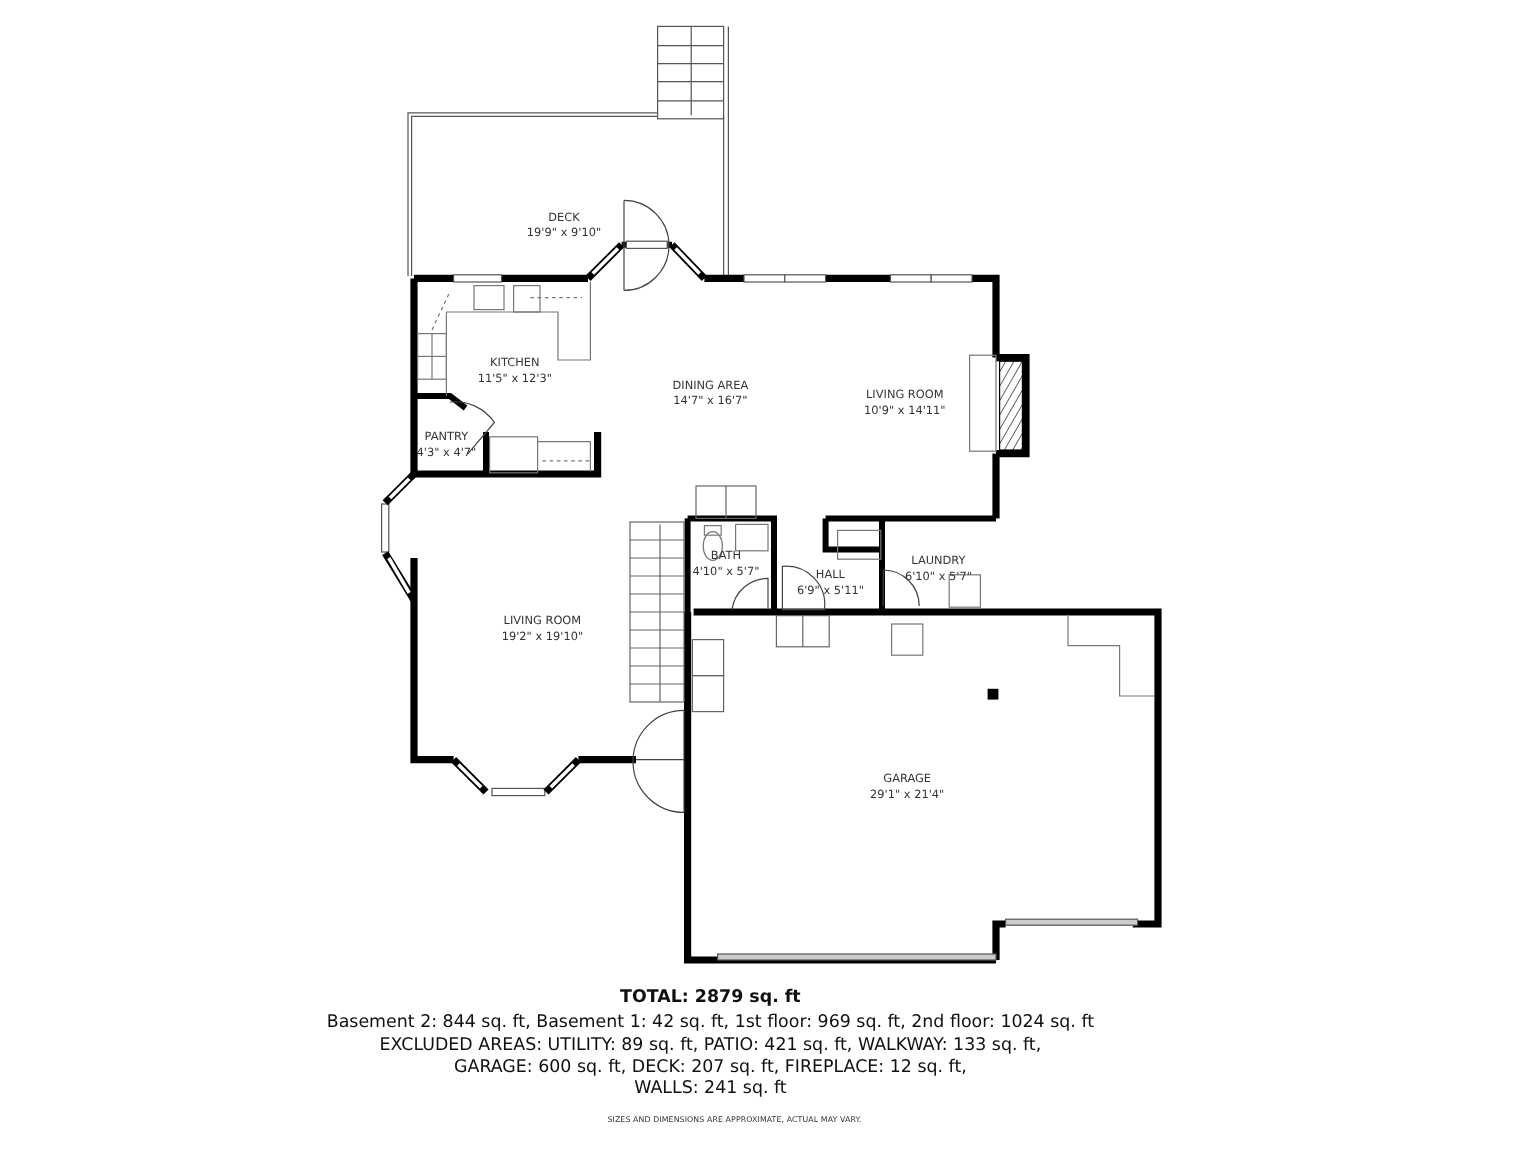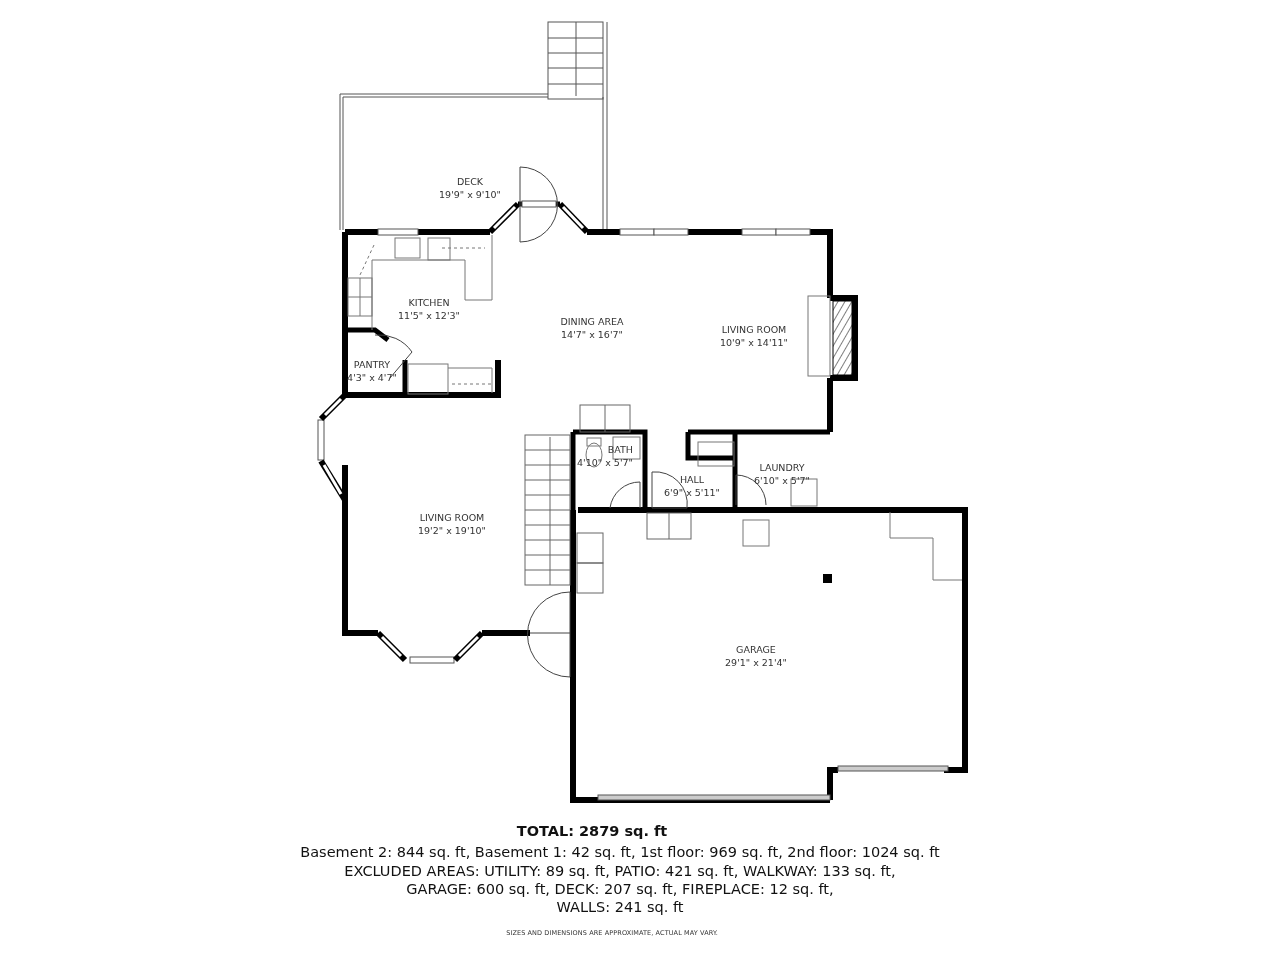--- a/index.html
+++ b/index.html
@@ -1,21 +1,21 @@
 <!DOCTYPE html>
 <html><head>
 <meta charset="utf-8">
 <style>
   html, body { margin: 0; padding: 0; background: #ffffff; }
   body { width: 1280px; height: 960px; position: relative; overflow: hidden; font-family: "DejaVu Sans", sans-serif; }
   #plan { position: absolute; left: 0; top: 0; width: 1280px; height: 960px; }
   .lbl { position: absolute; text-align: center; font-size: 9.5px; color: #333333; line-height: 13px; white-space: nowrap; transform: translateX(-50%); }
   .footer { position: absolute; left: 0; width: 1184px; text-align: center; color: #111111; }
   .f-total { top: 823px; font-size: 14.5px; font-weight: bold; }
-  .f-line { font-size: 14.5px; line-height: 19px; margin-left: 28px; }
+  .f-line { font-size: 14.5px; line-height: 19px; }
   .f-disclaimer { top: 929px; font-size: 6.5px; color: #333; letter-spacing: 0.1px; padding-left: 20px; }
 </style>
 </head>
 <body>
 
 <svg id="plan" viewBox="0 0 1280 960" xmlns="http://www.w3.org/2000/svg">
   <defs>
     <pattern id="hatch" width="6" height="6" patternUnits="userSpaceOnUse" patternTransform="rotate(30)">
       <line x1="0" y1="0" x2="0" y2="6" stroke="#000" stroke-width="1"></line>
     </pattern>
@@ -176,21 +176,21 @@
   <div>4'3" x 4'7"</div>
 </div>
 <div class="lbl" style="left:592px;top:315px;">
   <div>DINING AREA</div>
   <div>14'7" x 16'7"</div>
 </div>
 <div class="lbl" style="left:754px;top:323px;">
   <div>LIVING ROOM</div>
   <div>10'9" x 14'11"</div>
 </div>
-<div class="lbl" style="left:605px;top:443px;text-align:right;">
+<div class="lbl" style="left:605px;top:457px;">
   <div>BATH</div>
   <div>4'10" x 5'7"</div>
 </div>
 <div class="lbl" style="left:692px;top:473px;">
   <div>HALL</div>
   <div>6'9" x 5'11"</div>
 </div>
 <div class="lbl" style="left:782px;top:461px;">
   <div>LAUNDRY</div>
   <div>6'10" x 5'7"</div>

